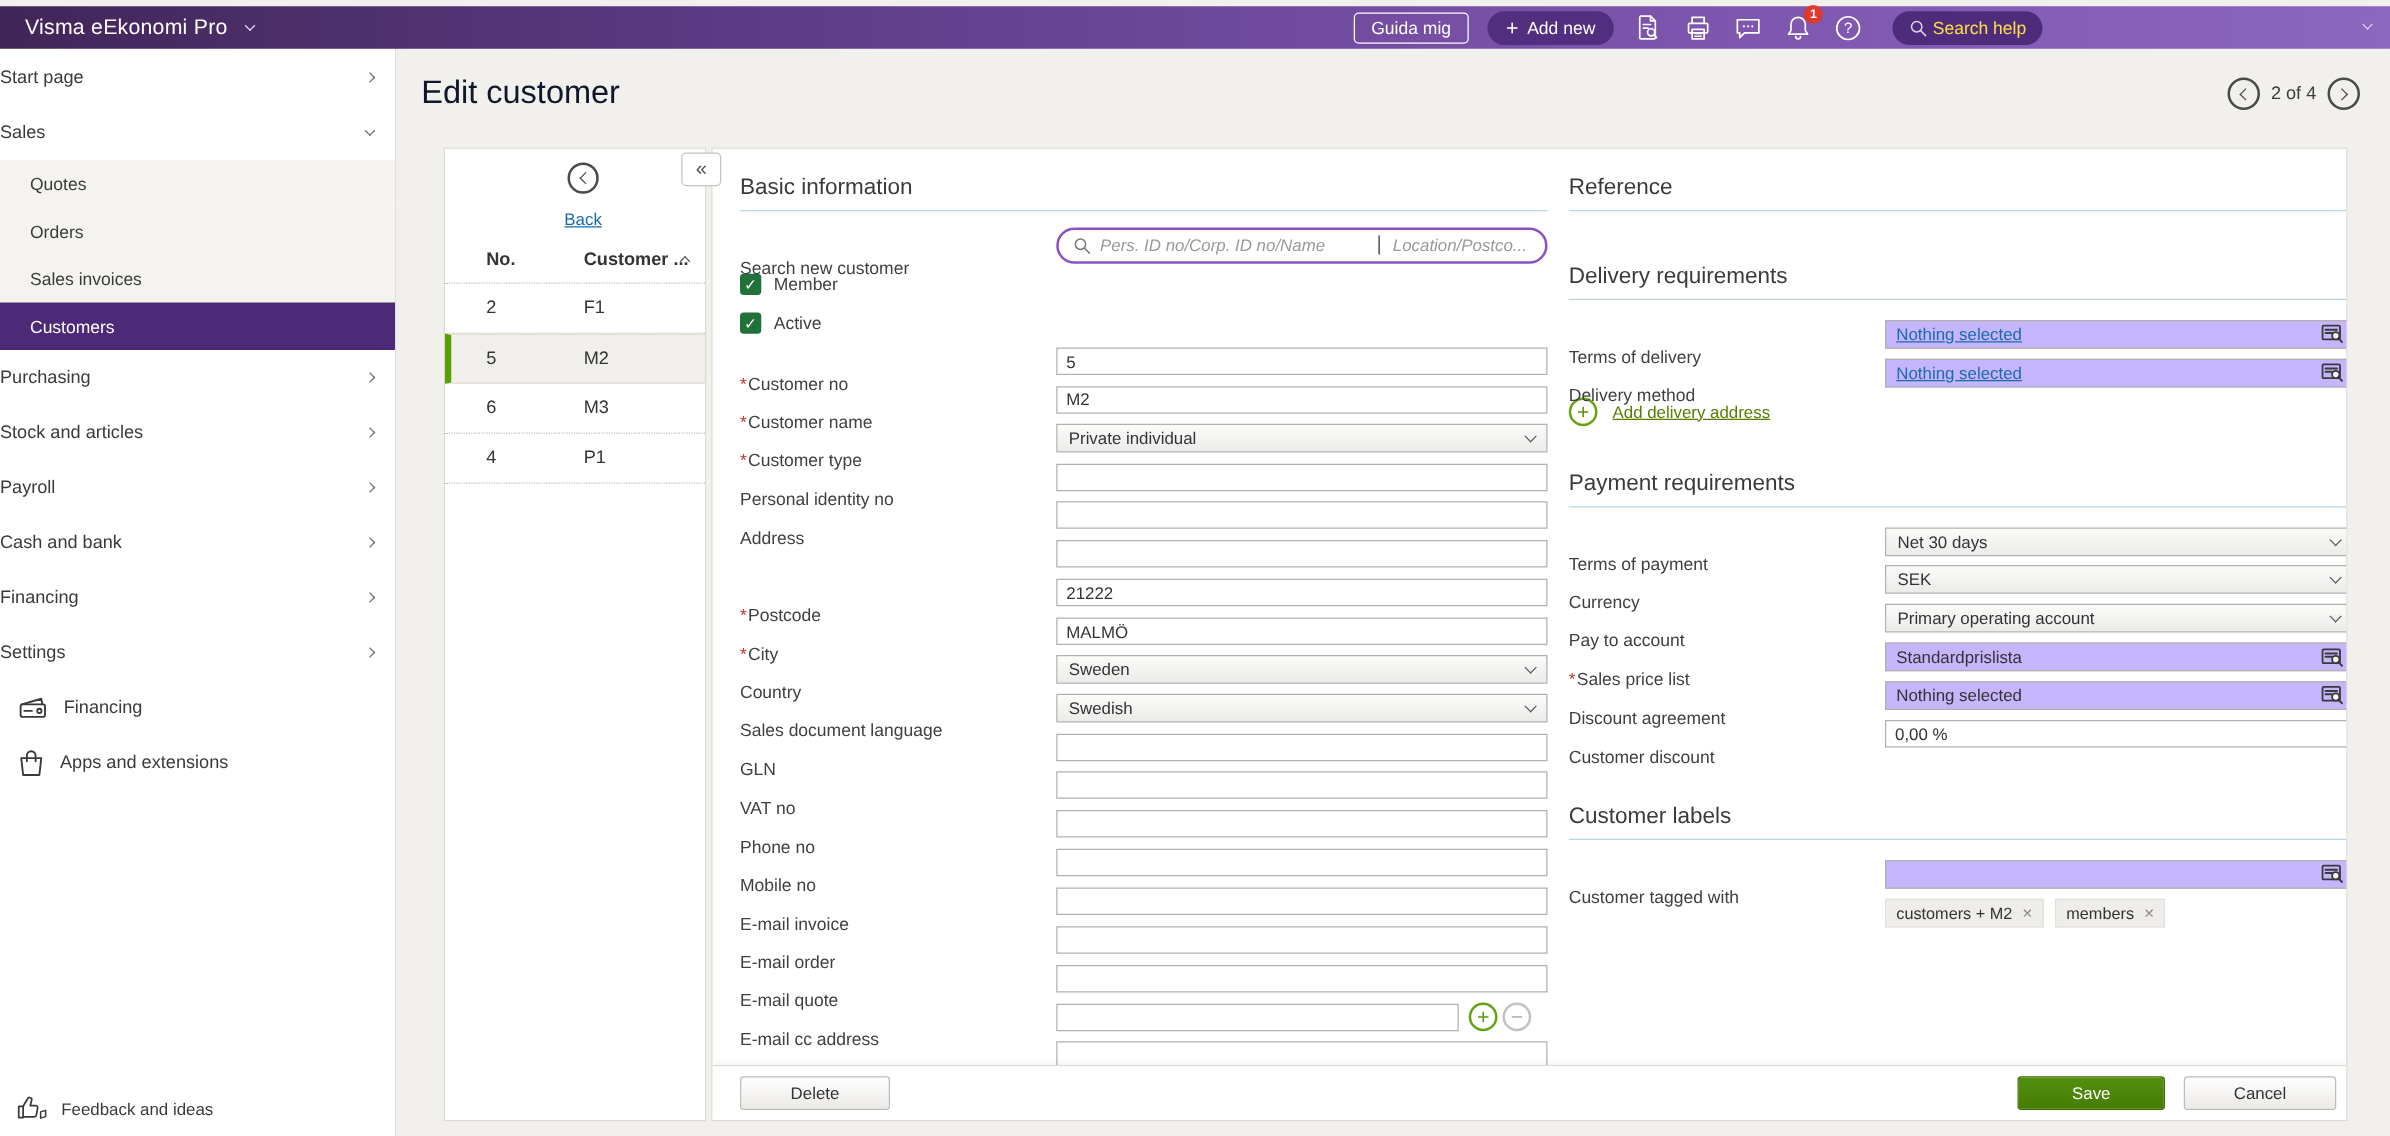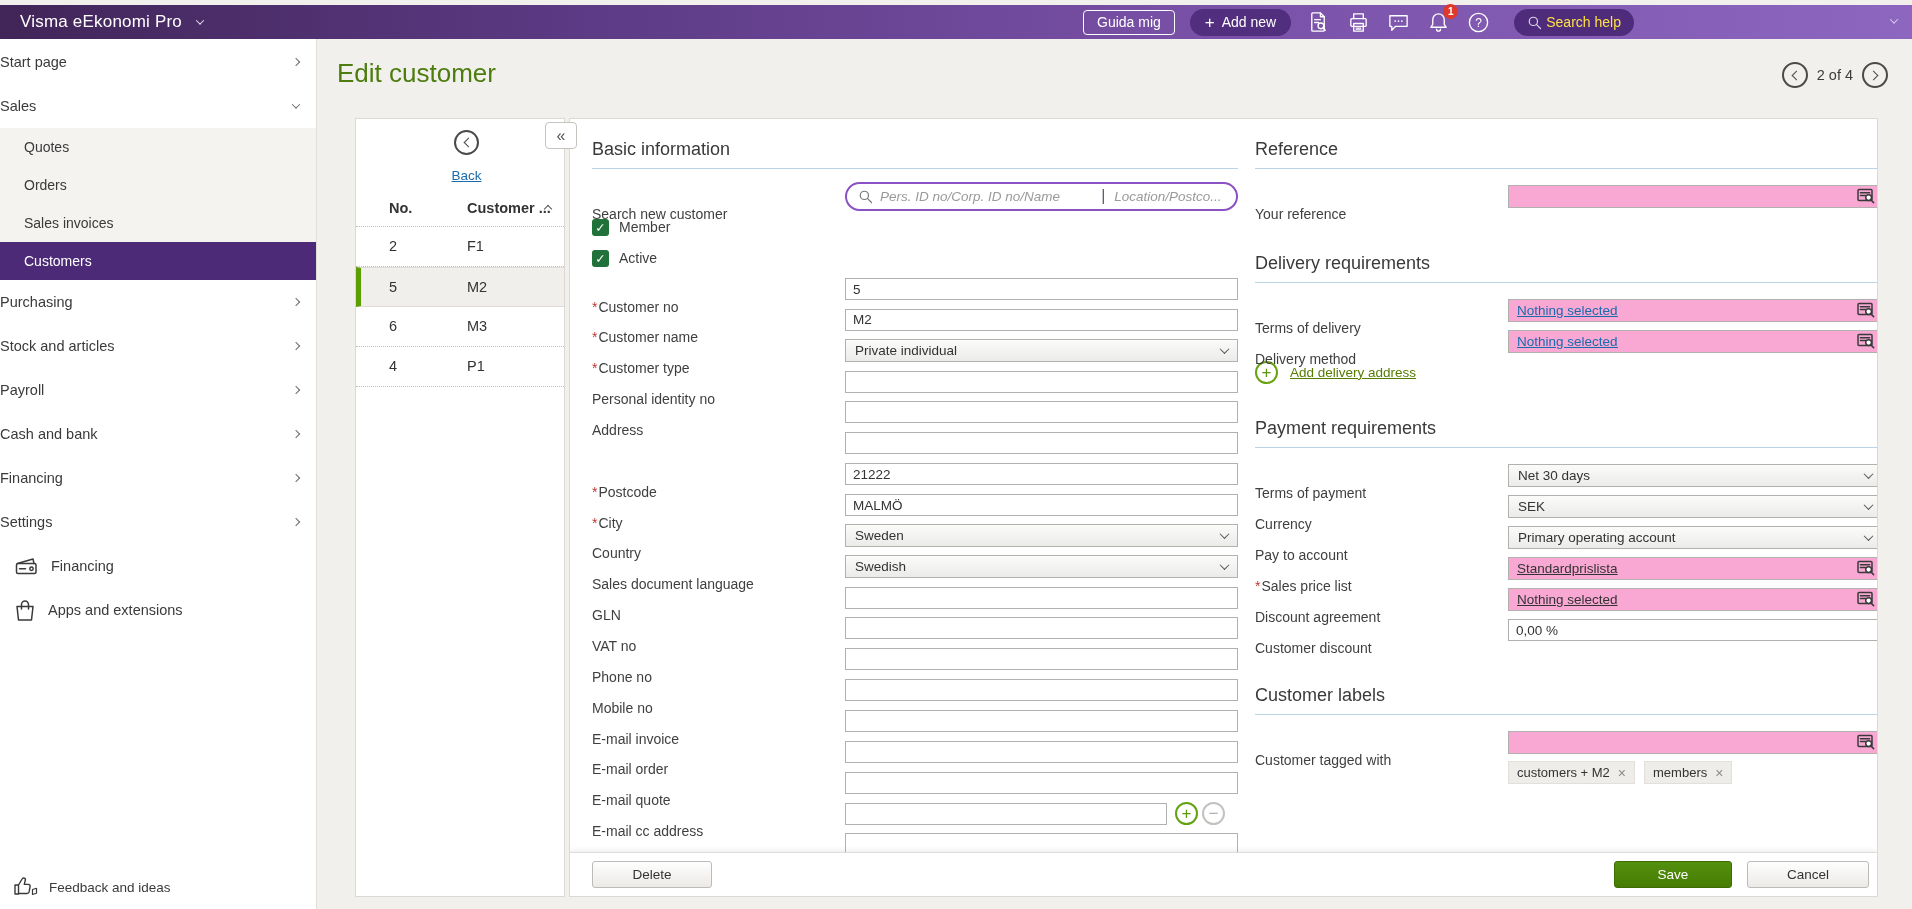--- a/index.html
+++ b/index.html
@@ -50,21 +50,21 @@
   .nav-item.has-icon { padding-left:14px; }
   .nav-item .nicon { margin-right:12px; display:flex; }
   .nav-item .nicon svg { stroke:#3a3a3a; fill:none; stroke-width:1.5; stroke-linecap:round; stroke-linejoin:round; }
   .sidebar-footer { position:absolute; bottom:11px; left:13px; display:flex; align-items:center;
                     gap:10px; font-size:13.5px; color:#3a3a3a; }
   .sidebar-footer svg { stroke:#3a3a3a; fill:none; stroke-width:1.4; stroke-linecap:round; stroke-linejoin:round; }
 
   
   .main { position:absolute; left:318px; top:34px; right:0; bottom:0; background:#f2f0ec; }
   .page-header { position:absolute; top:0; left:0; right:0; height:84px; }
-  .page-title { position:absolute; left:19px; top:24px; font-size:26px; font-weight:400; color:#4d7c0f; }
+  .page-title { position:absolute; left:19px; top:24px; font-size:26px; font-weight:400; color:#0f172a; }
   .pagination { position:absolute; right:24px; top:28px; display:flex; align-items:center; gap:9px;
                 font-size:14.5px; color:#3c3c3c; }
   .circle-btn { width:26px; height:26px; border-radius:50%; border:2px solid #4a4a4a; background:transparent;
                 display:flex; align-items:center; justify-content:center; color:#4a4a4a; }
   .circle-btn .cv { width:7px; height:7px; }
   .circle-btn .cv.left { margin-left:3px; } .circle-btn .cv.right { margin-right:3px; }
 
   
   .list-panel { position:absolute; left:37px; top:84px; width:210px; bottom:12px; background:#fff;
                 border:1px solid #dcd9d4; }
@@ -96,22 +96,22 @@
   .field-row { height:30.86px; display:flex; align-items:center; }
   .flabel { flex:0 0 253px; width:253px; font-size:14px; color:#3f3f3f; position:relative;
             padding-right:34px; white-space:nowrap;margin-top:35px; }
   .flabel.req::before { content:"*"; color:#c2372e; margin-right:1px; }
   .fcontrol { flex:1; display:flex; align-items:center; position:relative; }
   input.tinput { width:100%; height:22px; border:1px solid #b3b1ae; background:#fff;
                  font:13.5px "Liberation Sans",sans-serif; color:#333; padding:0 7px; }
   .sel { width:100%; height:23px; border:1px solid #b3b1ae; background:linear-gradient(#fbfbfa,#ebebe9);
          display:flex; align-items:center; padding:0 9px; font-size:13.5px; color:#333; }
   .sel .cv { margin-left:auto; color:#555; width:7px; height:7px; }
-  .lookup { width:100%; height:23px; border:1px solid #b3b1ae; background:#f9a8d4; display:flex;
-            align-items:center; padding:0 6px 0 8px; font-size:13.5px; color:#333;text-decoration:underline; }
+  .lookup { width:100%; height:23px; border:1px solid #b3b1ae; background:#c4b5fd; display:flex;
+            align-items:center; padding:0 6px 0 8px; font-size:13.5px; color:#333; }
   .lookup .licon { margin-left:auto; display:flex; }
   .link-val { color:#1a6bac; text-decoration:underline; }
   .search-pill { width:100%; height:29px; border:2px solid #8a52c4; border-radius:15px; background:#fff;
                  display:flex; align-items:center; padding:0 11px; gap:7px; overflow:hidden; }
   .search-pill svg { flex:0 0 auto; width:15px; height:15px; stroke:#777; fill:none; stroke-width:1.6; stroke-linecap:round; }
   .ph  { font-style:italic; color:#9a9a9a; font-size:13.5px; white-space:nowrap; }
   .pipe-sep { color:#56606b; font-style:italic; margin:0 2px 0 34px; }
   .checkbox { width:17px; height:17px; background:#20713a; border-radius:3px; color:#fff;
               display:flex; align-items:center; justify-content:center; font-size:12.5px; margin-right:10px; }
   .cb-label { font-size:14px; color:#3f3f3f; }
@@ -476,158 +476,142 @@
             <div class="field-row">
               <span class="flabel">Website</span>
               <div class="fcontrol">
                 <input class="tinput" type="text" readonly="" style="">
               </div>
             </div>
           </div>
       </div>
       <div class="col-right" id="right-col">
           <h2 class="section-title" style="margin-top: 20px;">Reference</h2>
-          <div class="field-row">
-            <span class="flabel">Your reference</span>
+          <h2 class="section-title" style="margin-top: 41px;">Delivery requirements</h2>
+          <div class="field-row">
+            <span class="flabel">Terms of delivery</span>
+            <div class="fcontrol">
+              <div class="lookup">
+                <span class="link-val">Nothing selected</span>
+                <span class="licon">
+                  <svg width="18" height="16" viewBox="0 0 18 16" fill="none" stroke="#3a3a3a" stroke-width="1.5" stroke-linecap="round">
+                    <rect x="1" y="1.5" width="14" height="11" rx="1"></rect>
+                    <path d="M3.4 4.8h9.2M3.4 7.4h5.2"></path>
+                    <circle cx="11.6" cy="9.6" r="2.9" fill="#fff"></circle>
+                    <path d="M13.7 11.7L16.6 14.6"></path>
+                  </svg>
+                </span>
+              </div>
+            </div>
+          </div>
+          <div class="field-row">
+            <span class="flabel">Delivery method</span>
+            <div class="fcontrol">
+              <div class="lookup">
+                <span class="link-val">Nothing selected</span>
+                <span class="licon">
+                  <svg width="18" height="16" viewBox="0 0 18 16" fill="none" stroke="#3a3a3a" stroke-width="1.5" stroke-linecap="round">
+                    <rect x="1" y="1.5" width="14" height="11" rx="1"></rect>
+                    <path d="M3.4 4.8h9.2M3.4 7.4h5.2"></path>
+                    <circle cx="11.6" cy="9.6" r="2.9" fill="#fff"></circle>
+                    <path d="M13.7 11.7L16.6 14.6"></path>
+                  </svg>
+                </span>
+              </div>
+            </div>
+          </div>
+          <div class="field-row">
+            <div class="add-row">
+              <span class="add-circle">+</span>
+              <a class="add-link" href="#">Add delivery address</a>
+            </div>
+          </div>
+          <h2 class="section-title" style="margin-top: 31px;">Payment requirements</h2>
+          <div class="field-row">
+            <span class="flabel">Terms of payment</span>
+            <div class="fcontrol">
+              <div class="sel">
+                <span>Net 30 days</span>
+                <span class="cv down"></span>
+              </div>
+            </div>
+          </div>
+          <div class="field-row">
+            <span class="flabel">Currency</span>
+            <div class="fcontrol">
+              <div class="sel">
+                <span>SEK</span>
+                <span class="cv down"></span>
+              </div>
+            </div>
+          </div>
+          <div class="field-row">
+            <span class="flabel">Pay to account</span>
+            <div class="fcontrol">
+              <div class="sel">
+                <span>Primary operating account</span>
+                <span class="cv down"></span>
+              </div>
+            </div>
+          </div>
+          <div class="field-row">
+            <span class="flabel req">Sales price list</span>
+            <div class="fcontrol">
+              <div class="lookup">
+                <span>Standardprislista</span>
+                <span class="licon">
+                  <svg width="18" height="16" viewBox="0 0 18 16" fill="none" stroke="#3a3a3a" stroke-width="1.5" stroke-linecap="round">
+                    <rect x="1" y="1.5" width="14" height="11" rx="1"></rect>
+                    <path d="M3.4 4.8h9.2M3.4 7.4h5.2"></path>
+                    <circle cx="11.6" cy="9.6" r="2.9" fill="#fff"></circle>
+                    <path d="M13.7 11.7L16.6 14.6"></path>
+                  </svg>
+                </span>
+              </div>
+            </div>
+          </div>
+          <div class="field-row">
+            <span class="flabel">Discount agreement</span>
+            <div class="fcontrol">
+              <div class="lookup">
+                <span>Nothing selected</span>
+                <span class="licon">
+                  <svg width="18" height="16" viewBox="0 0 18 16" fill="none" stroke="#3a3a3a" stroke-width="1.5" stroke-linecap="round">
+                    <rect x="1" y="1.5" width="14" height="11" rx="1"></rect>
+                    <path d="M3.4 4.8h9.2M3.4 7.4h5.2"></path>
+                    <circle cx="11.6" cy="9.6" r="2.9" fill="#fff"></circle>
+                    <path d="M13.7 11.7L16.6 14.6"></path>
+                  </svg>
+                </span>
+              </div>
+            </div>
+          </div>
+          <div class="field-row">
+            <span class="flabel">Customer discount</span>
+            <div class="fcontrol">
+              <input class="tinput" type="text" readonly="" value="0,00 %" style="">
+            </div>
+          </div>
+          <h2 class="section-title" style="margin-top: 39px;">Customer labels</h2>
+          <div class="field-row">
+            <span class="flabel">Customer tagged with</span>
             <div class="fcontrol">
               <div class="lookup">
                 <span></span>
                 <span class="licon">
                   <svg width="18" height="16" viewBox="0 0 18 16" fill="none" stroke="#3a3a3a" stroke-width="1.5" stroke-linecap="round">
                     <rect x="1" y="1.5" width="14" height="11" rx="1"></rect>
                     <path d="M3.4 4.8h9.2M3.4 7.4h5.2"></path>
                     <circle cx="11.6" cy="9.6" r="2.9" fill="#fff"></circle>
                     <path d="M13.7 11.7L16.6 14.6"></path>
                   </svg>
                 </span>
               </div>
             </div>
           </div>
-          <h2 class="section-title" style="margin-top: 41px;">Delivery requirements</h2>
-          <div class="field-row">
-            <span class="flabel">Terms of delivery</span>
-            <div class="fcontrol">
-              <div class="lookup">
-                <span class="link-val">Nothing selected</span>
-                <span class="licon">
-                  <svg width="18" height="16" viewBox="0 0 18 16" fill="none" stroke="#3a3a3a" stroke-width="1.5" stroke-linecap="round">
-                    <rect x="1" y="1.5" width="14" height="11" rx="1"></rect>
-                    <path d="M3.4 4.8h9.2M3.4 7.4h5.2"></path>
-                    <circle cx="11.6" cy="9.6" r="2.9" fill="#fff"></circle>
-                    <path d="M13.7 11.7L16.6 14.6"></path>
-                  </svg>
-                </span>
-              </div>
-            </div>
-          </div>
-          <div class="field-row">
-            <span class="flabel">Delivery method</span>
-            <div class="fcontrol">
-              <div class="lookup">
-                <span class="link-val">Nothing selected</span>
-                <span class="licon">
-                  <svg width="18" height="16" viewBox="0 0 18 16" fill="none" stroke="#3a3a3a" stroke-width="1.5" stroke-linecap="round">
-                    <rect x="1" y="1.5" width="14" height="11" rx="1"></rect>
-                    <path d="M3.4 4.8h9.2M3.4 7.4h5.2"></path>
-                    <circle cx="11.6" cy="9.6" r="2.9" fill="#fff"></circle>
-                    <path d="M13.7 11.7L16.6 14.6"></path>
-                  </svg>
-                </span>
-              </div>
-            </div>
-          </div>
-          <div class="field-row">
-            <div class="add-row">
-              <span class="add-circle">+</span>
-              <a class="add-link" href="#">Add delivery address</a>
-            </div>
-          </div>
-          <h2 class="section-title" style="margin-top: 31px;">Payment requirements</h2>
-          <div class="field-row">
-            <span class="flabel">Terms of payment</span>
-            <div class="fcontrol">
-              <div class="sel">
-                <span>Net 30 days</span>
-                <span class="cv down"></span>
-              </div>
-            </div>
-          </div>
-          <div class="field-row">
-            <span class="flabel">Currency</span>
-            <div class="fcontrol">
-              <div class="sel">
-                <span>SEK</span>
-                <span class="cv down"></span>
-              </div>
-            </div>
-          </div>
-          <div class="field-row">
-            <span class="flabel">Pay to account</span>
-            <div class="fcontrol">
-              <div class="sel">
-                <span>Primary operating account</span>
-                <span class="cv down"></span>
-              </div>
-            </div>
-          </div>
-          <div class="field-row">
-            <span class="flabel req">Sales price list</span>
-            <div class="fcontrol">
-              <div class="lookup">
-                <span>Standardprislista</span>
-                <span class="licon">
-                  <svg width="18" height="16" viewBox="0 0 18 16" fill="none" stroke="#3a3a3a" stroke-width="1.5" stroke-linecap="round">
-                    <rect x="1" y="1.5" width="14" height="11" rx="1"></rect>
-                    <path d="M3.4 4.8h9.2M3.4 7.4h5.2"></path>
-                    <circle cx="11.6" cy="9.6" r="2.9" fill="#fff"></circle>
-                    <path d="M13.7 11.7L16.6 14.6"></path>
-                  </svg>
-                </span>
-              </div>
-            </div>
-          </div>
-          <div class="field-row">
-            <span class="flabel">Discount agreement</span>
-            <div class="fcontrol">
-              <div class="lookup">
-                <span>Nothing selected</span>
-                <span class="licon">
-                  <svg width="18" height="16" viewBox="0 0 18 16" fill="none" stroke="#3a3a3a" stroke-width="1.5" stroke-linecap="round">
-                    <rect x="1" y="1.5" width="14" height="11" rx="1"></rect>
-                    <path d="M3.4 4.8h9.2M3.4 7.4h5.2"></path>
-                    <circle cx="11.6" cy="9.6" r="2.9" fill="#fff"></circle>
-                    <path d="M13.7 11.7L16.6 14.6"></path>
-                  </svg>
-                </span>
-              </div>
-            </div>
-          </div>
-          <div class="field-row">
-            <span class="flabel">Customer discount</span>
-            <div class="fcontrol">
-              <input class="tinput" type="text" readonly="" value="0,00 %" style="">
-            </div>
-          </div>
-          <h2 class="section-title" style="margin-top: 39px;">Customer labels</h2>
-          <div class="field-row">
-            <span class="flabel">Customer tagged with</span>
-            <div class="fcontrol">
-              <div class="lookup">
-                <span></span>
-                <span class="licon">
-                  <svg width="18" height="16" viewBox="0 0 18 16" fill="none" stroke="#3a3a3a" stroke-width="1.5" stroke-linecap="round">
-                    <rect x="1" y="1.5" width="14" height="11" rx="1"></rect>
-                    <path d="M3.4 4.8h9.2M3.4 7.4h5.2"></path>
-                    <circle cx="11.6" cy="9.6" r="2.9" fill="#fff"></circle>
-                    <path d="M13.7 11.7L16.6 14.6"></path>
-                  </svg>
-                </span>
-              </div>
-            </div>
-          </div>
           <div class="field-row">
             <div class="tags-wrap">
               <span class="tag">
                 <span>customers + M2</span>
                 <span class="x-icon">×</span>
               </span>
               <span class="tag">
                 <span>members</span>
                 <span class="x-icon">×</span>
               </span>

